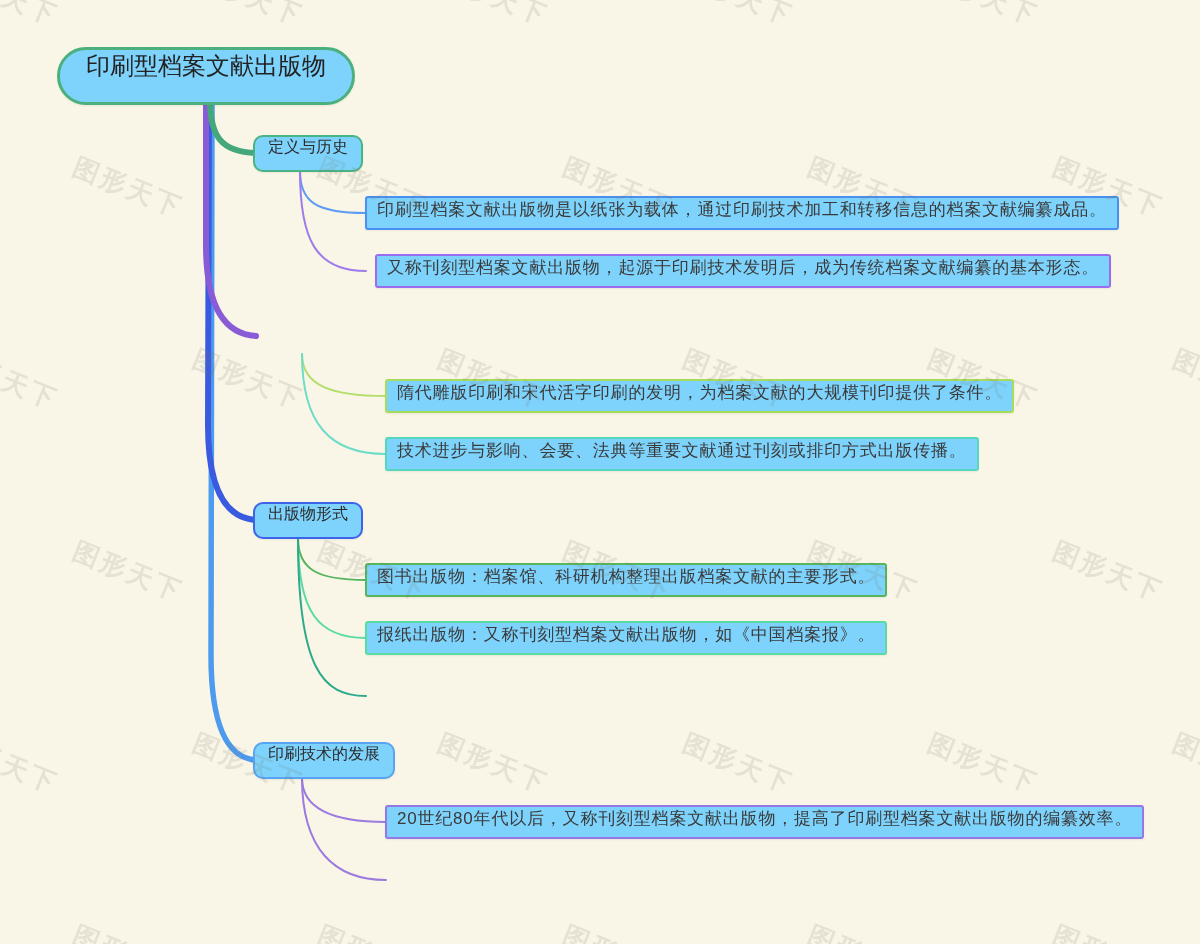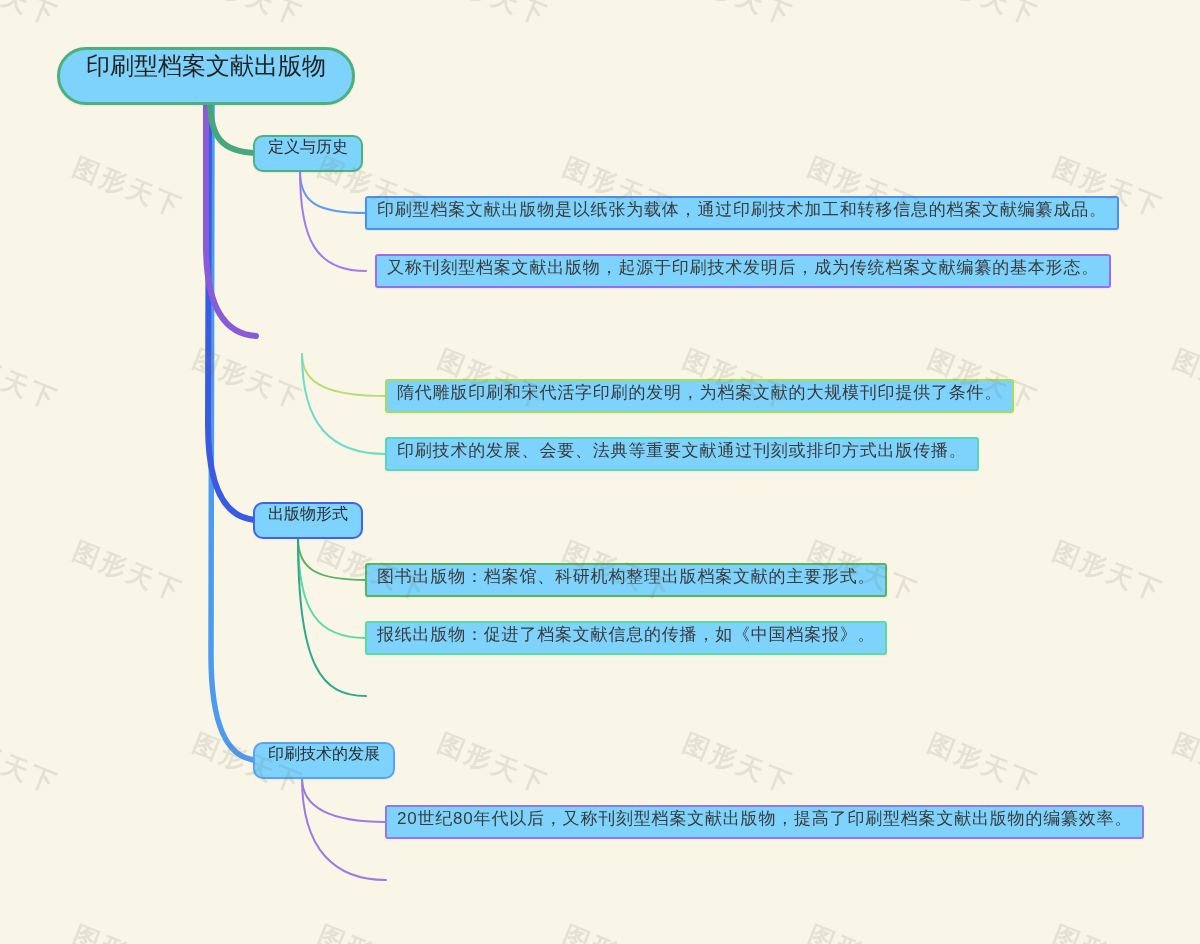--- a/index.html
+++ b/index.html
@@ -100,31 +100,31 @@
     <span>印刷型档案文献出版物是以纸张为载体，通过印刷技术加工和转移信息的档案文献编纂成品。</span>
   </div>
   <div class="node leaf" style="left: 365px; top: 254px; border-color: rgb(154, 109, 240); margin-left: 10px;">
     <span>又称刊刻型档案文献出版物，起源于印刷技术发明后，成为传统档案文献编纂的基本形态。</span>
   </div>
 
   <div class="node leaf" style="left: 385px; top: 379px; border-color: rgb(168, 219, 92);">
     <span>隋代雕版印刷和宋代活字印刷的发明，为档案文献的大规模刊印提供了条件。</span>
   </div>
   <div class="node leaf" style="left: 385px; top: 437px; border-color: rgb(87, 214, 190);">
-    <span>印刷技术的发展、会要、法典等重要文献通过刊刻或排印方式出版传播。</span>
+    <span>技术进步与影响、会要、法典等重要文献通过刊刻或排印方式出版传播。</span>
   </div>
 
   <div class="node leaf" style="left: 365px; top: 563px; border-color: rgb(87, 180, 95);">
     <span>图书出版物：档案馆、科研机构整理出版档案文献的主要形式。</span>
   </div>
   <div class="node branch" style="left: 253px; top: 502px; border-color: rgb(61, 99, 232);">
     <span>出版物形式</span>
   </div>
   <div class="node leaf" style="left: 365px; top: 621px; border-color: rgb(91, 219, 164);">
-    <span>报纸出版物：促进了档案文献信息的传播，如《中国档案报》。</span>
+    <span>报纸出版物：又称刊刻型档案文献出版物，如《中国档案报》。</span>
   </div>
 
   <div class="node branch" style="left: 253px; top: 742px; border-color: rgb(88, 163, 242);">
     <span>印刷技术的发展</span>
   </div>
   <div class="node leaf" style="left: 385px; top: 805px; border-color: rgb(147, 120, 230);">
     <span>20世纪80年代以后，又称刊刻型档案文献出版物，提高了印刷型档案文献出版物的编纂效率。</span>
   </div>
 
   <div id="watermark-layer">

